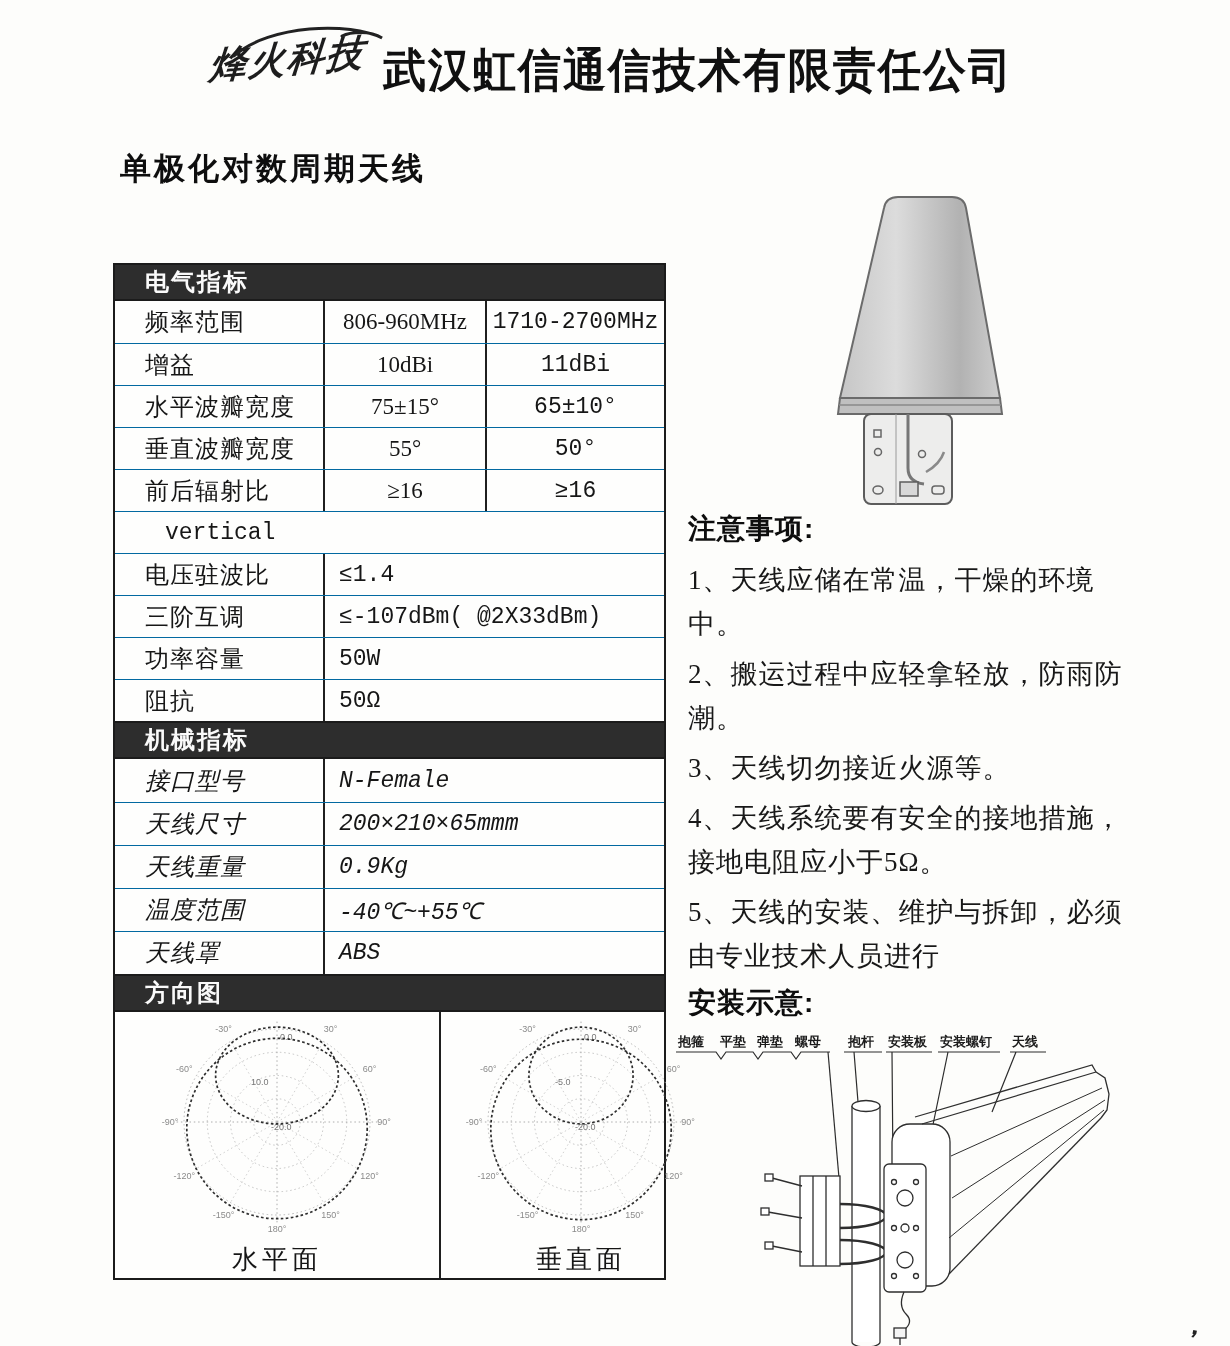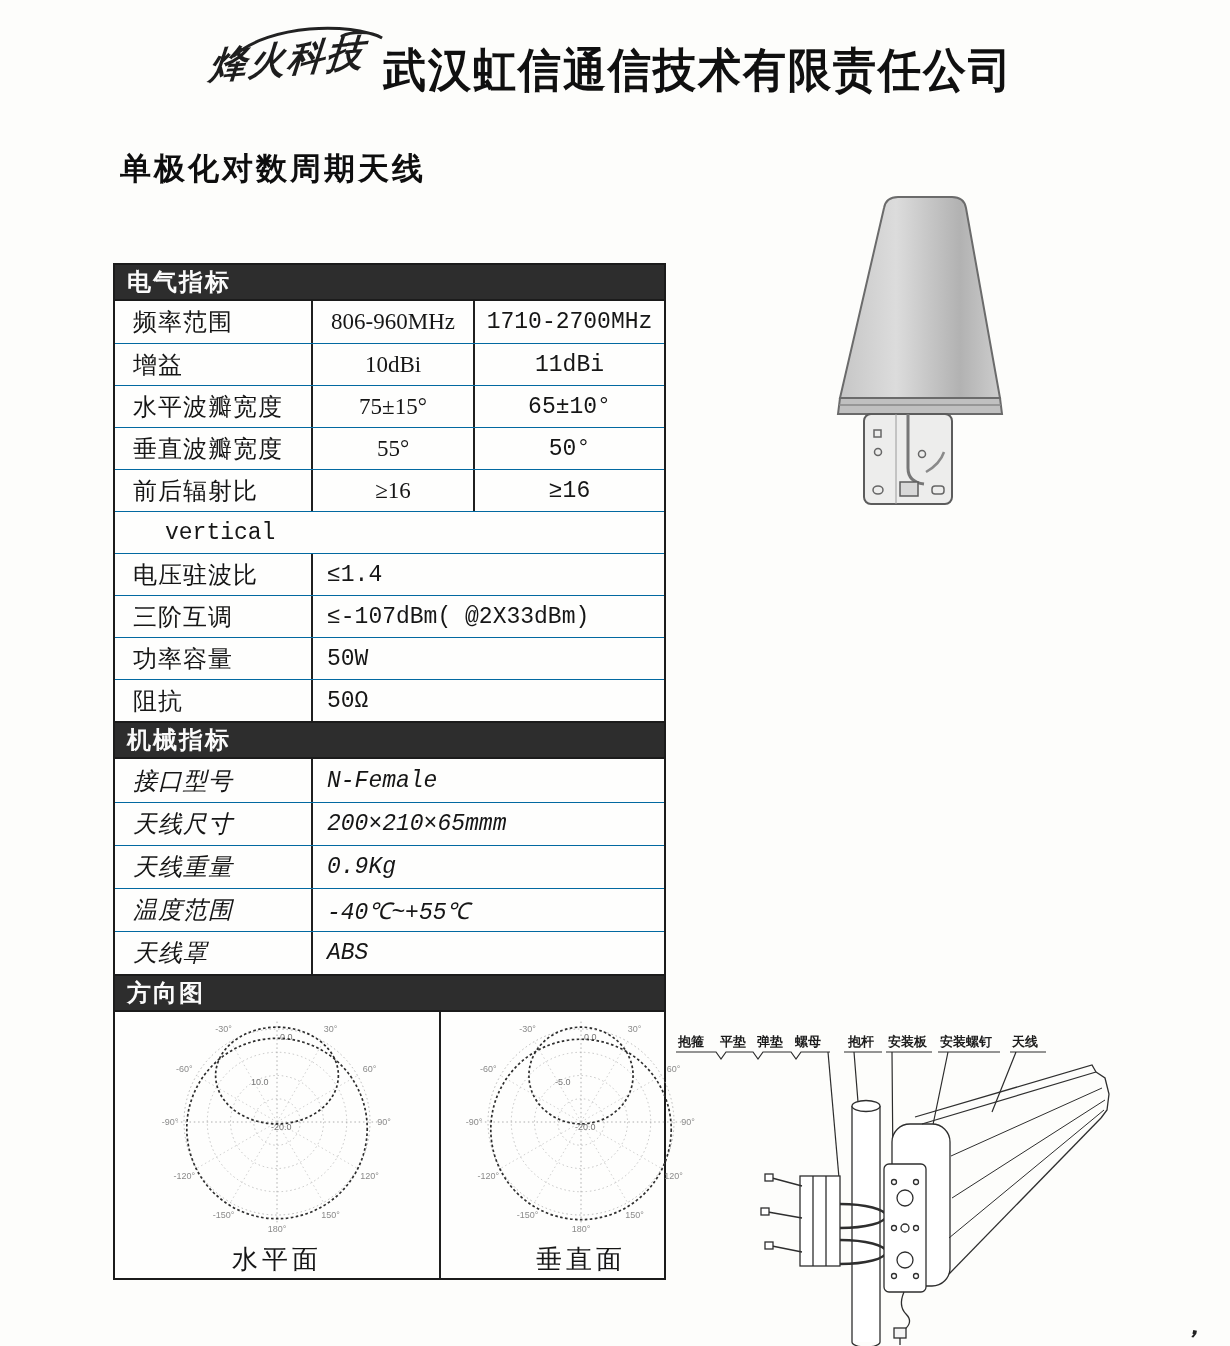--- a/index.html
+++ b/index.html
@@ -35,30 +35,30 @@
   }
   .prod-model .model-no{font-family:"Liberation Mono", monospace;font-size:30px;letter-spacing:0;margin-left:14px;}
   
   .spec-table{
     position:absolute;left:113px;top:263px;width:553px;
     border:2px solid #1b1b1b;box-sizing:border-box;background:#fefefd;
   }
   .sec-bar{
     height:34px;background:#2d2d2d;color:#fafafa;
     font-family:"Liberation Sans", sans-serif;font-weight:bold;font-size:24px;
-    line-height:34px;padding-left:12px;letter-spacing:2px;
+    line-height:34px;padding-left:30px;letter-spacing:2px;
     border-top:2px solid #1b1b1b;border-bottom:2px solid #1b1b1b;
   }
   .sec-bar:first-child{border-top:none;}
   .spec-row{display:flex;height:42px;align-items:center;box-sizing:border-box;}
   .spec-row + .spec-row{border-top:1px solid #0369a1;}
   .mech .spec-row{height:43px;font-style:italic;}
   .cell{box-sizing:border-box;height:100%;display:flex;align-items:center;}
   .cell-label{width:198px;border-right:2px solid #1f1f1f;padding-left:18px;
-    font-size:24px;letter-spacing:1px;}
+    font-size:24px;letter-spacing:1px;margin-left:12px;}
   .cell-v1{width:162px;border-right:2px solid #1f1f1f;justify-content:center;
     font-family:Liberation Serif, serif;font-size:23px;}
   .cell-v2{flex:1;justify-content:center;font-family:"Liberation Mono", monospace;font-size:23px;}
   .cell-span{flex:1;padding-left:14px;font-family:"Liberation Mono", monospace;font-size:23px;}
   .cell-span.ind2{padding-left:50px;}
   .pattern-cells{display:flex;height:266px;}
   .pattern-cell{width:257px;box-sizing:border-box;display:flex;flex-direction:column;align-items:center;margin-left:37px;}
   .pattern-cell.right{width:294px;border-left:2px solid #1f1f1f;}
   .pattern-caption{font-size:26px;letter-spacing:4px;margin-top:-2px;}
   
@@ -259,20 +259,29 @@
     <rect x="44" y="240" width="7" height="7" fill="none" stroke="#666" stroke-width="1.5"></rect>
     <circle cx="48" cy="262" r="3.5" fill="none" stroke="#666" stroke-width="1.5"></circle>
     <circle cx="92" cy="264" r="3.5" fill="none" stroke="#666" stroke-width="1.5"></circle>
     <path d="M78 224 L78 278 Q78 292 94 294" fill="none" stroke="#777" stroke-width="3"></path>
     <path d="M96 282 Q110 274 114 262" fill="none" stroke="#8a8a8a" stroke-width="2.5"></path>
     <rect x="70" y="292" width="18" height="14" fill="#d8d8d8" stroke="#5c5c5c" stroke-width="1.5"></rect>
     <ellipse cx="48" cy="300" rx="5" ry="4" fill="none" stroke="#666" stroke-width="1.5"></ellipse>
     <rect x="102" y="296" width="12" height="8" rx="3" fill="none" stroke="#666" stroke-width="1.5"></rect>
   </svg>
 
+  <div class="notes">
+    <div class="notes-title">注意事项:</div>
+    <p class="note">1、天线应储在常温，干燥的环境中。</p>
+    <p class="note">2、搬运过程中应轻拿轻放，防雨防潮。</p>
+    <p class="note">3、天线切勿接近火源等。</p>
+    <p class="note">4、天线系统要有安全的接地措施，接地电阻应小于5Ω。</p>
+    <p class="note">5、天线的安装、维护与拆卸，必须由专业技术人员进行</p>
+    <div class="install-title">安装示意:</div>
+  </div>
 
   <svg class="install-svg" width="558" height="318" viewBox="0 0 558 318">
 
     <path d="M8 24 H48 L53 31 L58 24 H85 L90 31 L95 24 H123 L128 31 L133 24 H162" fill="none" stroke="#2c2c2c" stroke-width="1.2"></path>
     <path d="M160 24 L171 150" fill="none" stroke="#2c2c2c" stroke-width="1.2"></path>
     <path d="M176 24 H214 M186 24 L190 74" fill="none" stroke="#2c2c2c" stroke-width="1.2"></path>
     <path d="M218 24 H264 M224 24 L225 143" fill="none" stroke="#2c2c2c" stroke-width="1.2"></path>
     <path d="M270 24 H332 M280 24 L254 150" fill="none" stroke="#2c2c2c" stroke-width="1.2"></path>
     <path d="M342 24 H378 M348 24 L324 84" fill="none" stroke="#2c2c2c" stroke-width="1.2"></path>
 

